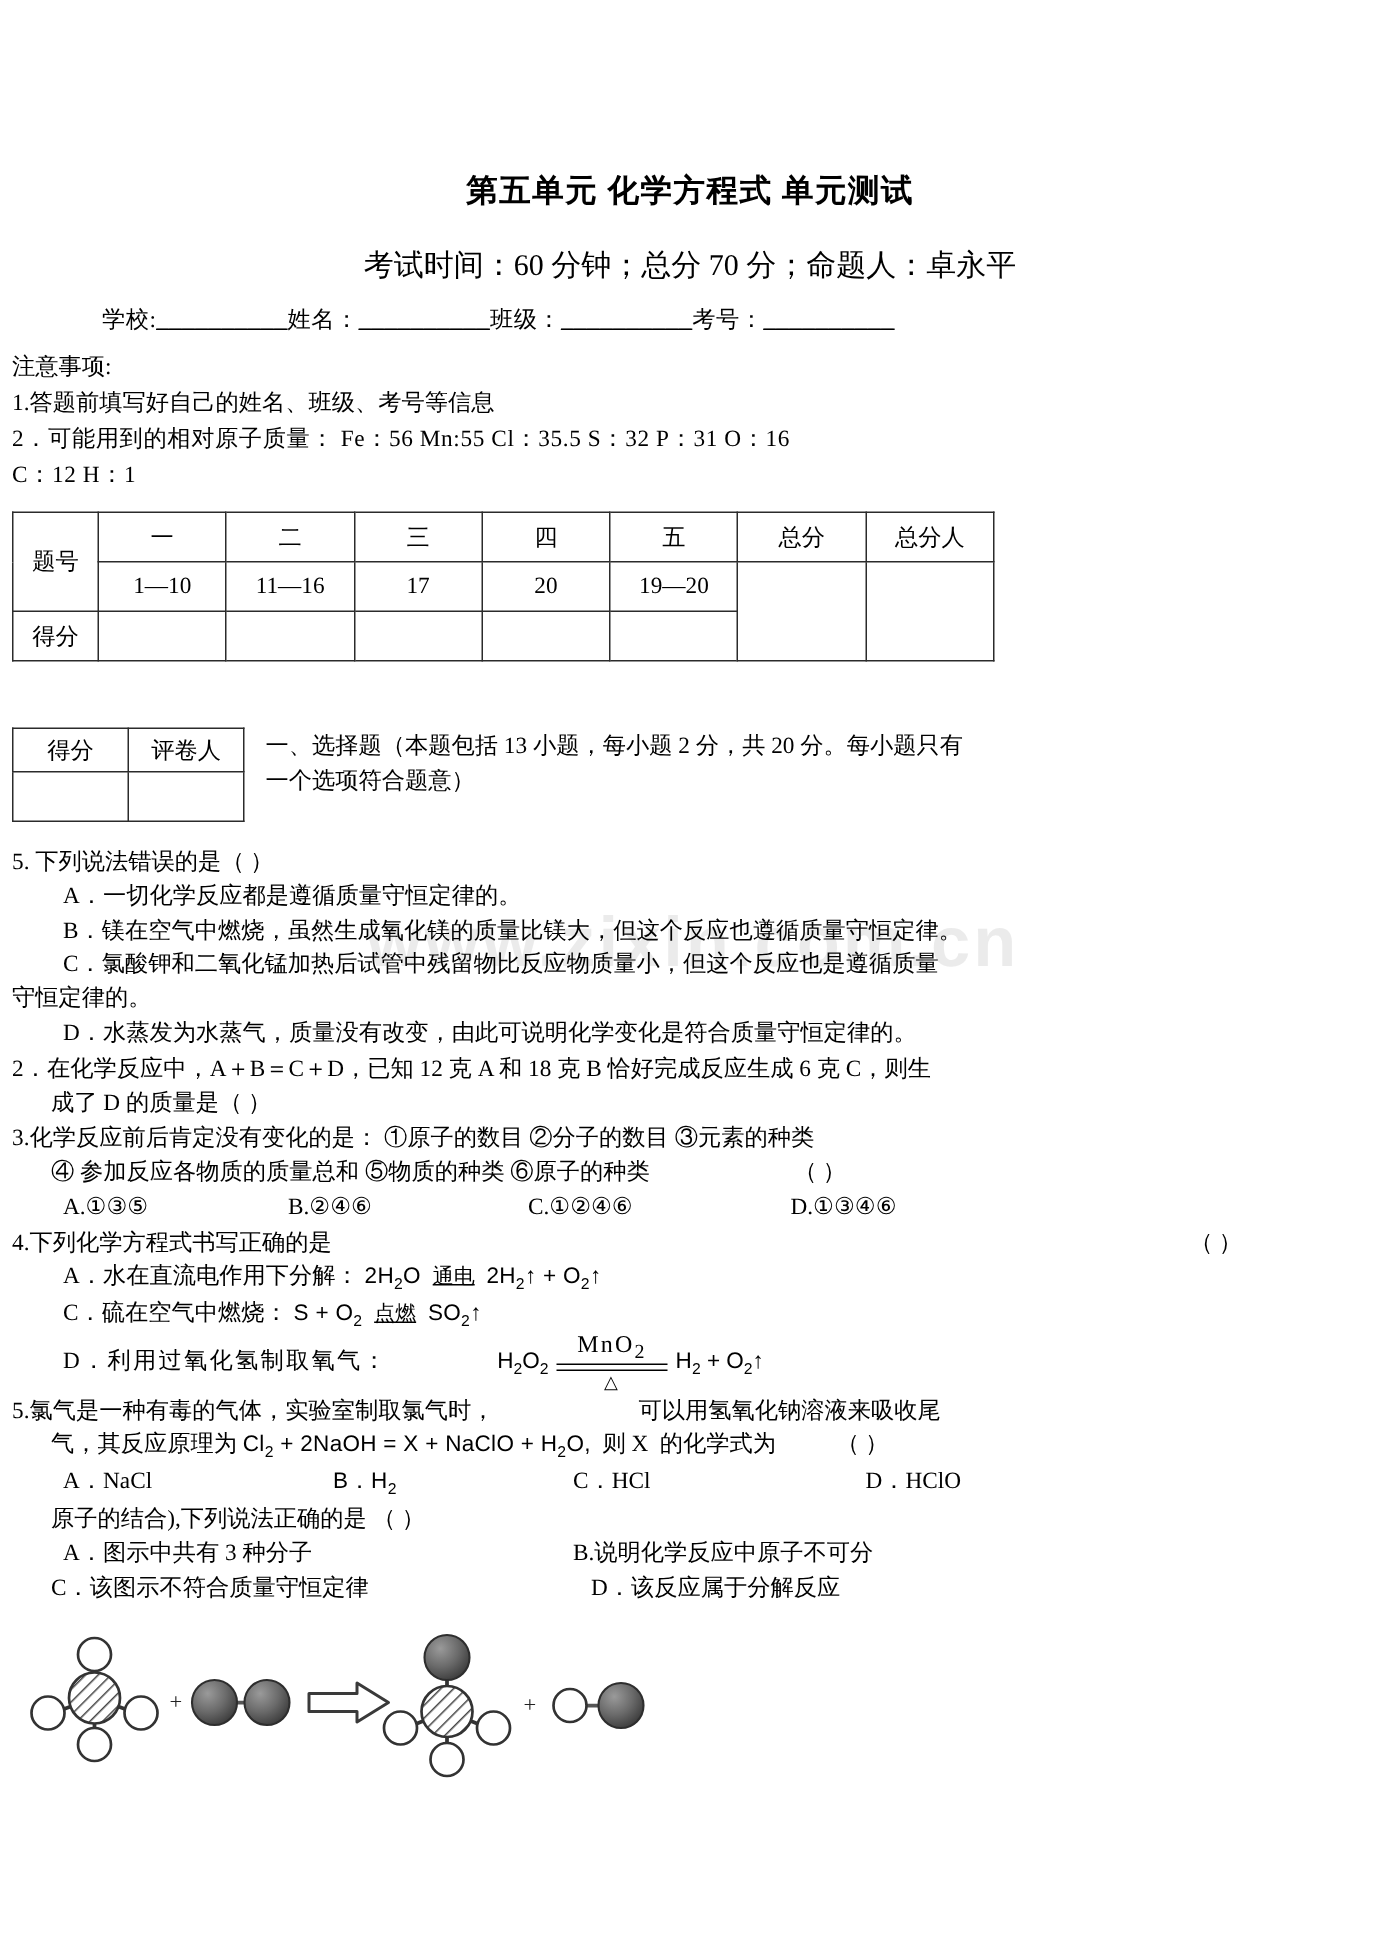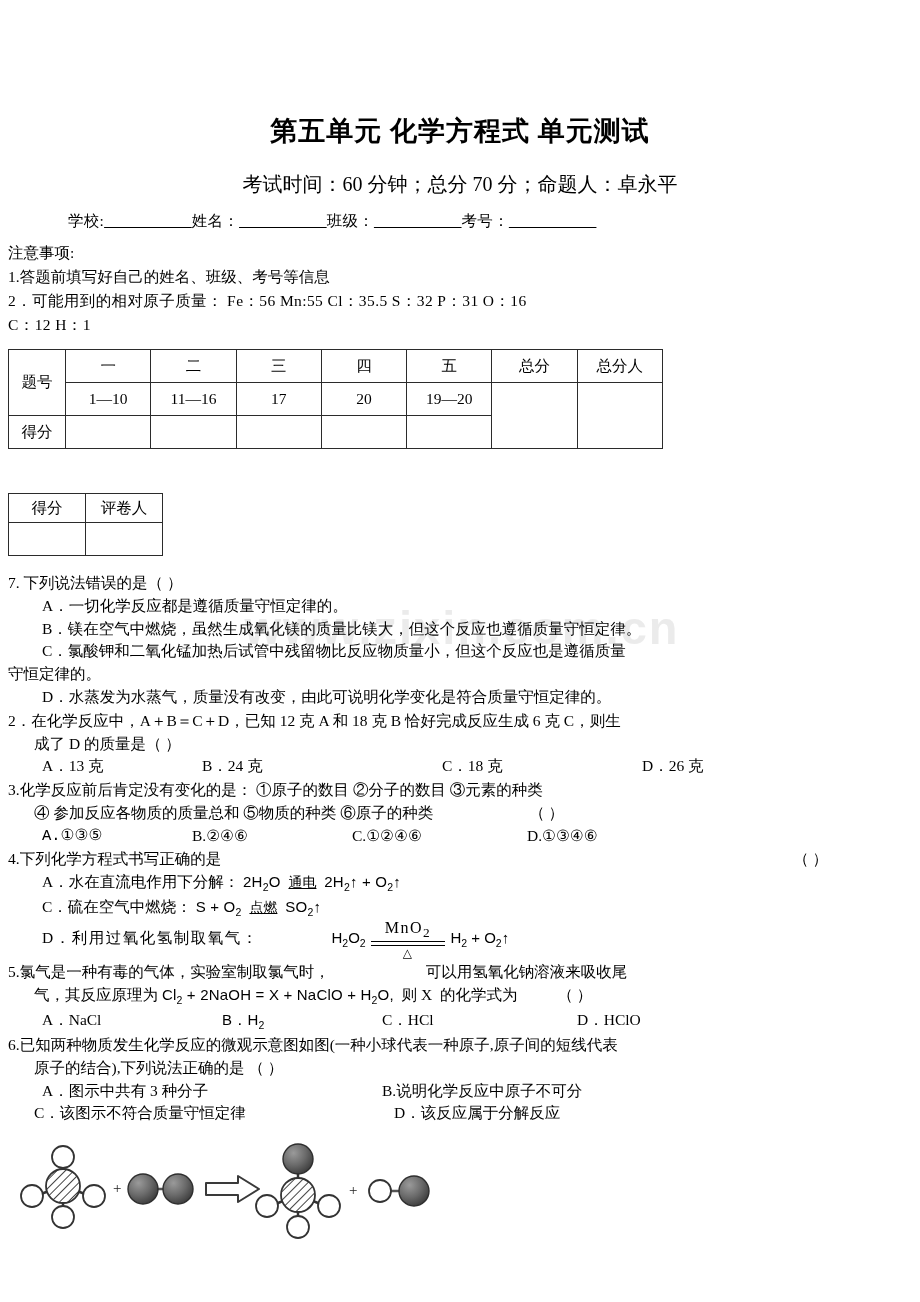--- a/index.html
+++ b/index.html
@@ -40,21 +40,21 @@
     pointer-events: none;
     z-index: 0;
     white-space: nowrap;
   }
 
   .content { position: relative; z-index: 2; }
 
   
   .doc-title {
     text-align: center;
-    font-size: 27px;
+    font-size: 21px;
     font-weight: bold;
     margin: 0;
     padding-top: 113px;
     letter-spacing: 1px;
     font-family: "Liberation Serif", "DejaVu Serif", serif;
   }
   .exam-meta {
     text-align: center;
     font-size: 20px;
     margin-top: 22px;
@@ -249,51 +249,49 @@
             <tr>
           <td>得分</td>
           <td>评卷人</td>
         </tr>
         <tr>
           <td class="empty"></td>
           <td class="empty"></td>
         </tr>
       </tbody>
         </table>
+      <div class="sect-title">
+        <div>一、选择题（本题包括 13 小题，每小题 2 分，共 20 分。每小题只有</div>
+        <div>一个选项符合题意）</div>
+      </div>
     </div>
 
     <div class="qlist">
 
       <div class="q">
-        <div class="qtext">7. 下列说法错误的是（          ）</div>
+        <div class="qtext">5. 下列说法错误的是（          ）</div>
         <div class="opt">A．一切化学反应都是遵循质量守恒定律的。</div>
         <div class="opt">B．镁在空气中燃烧，虽然生成氧化镁的质量比镁大，但这个反应也遵循质量守恒定律。</div>
         <div class="opt">C．氯酸钾和二氧化锰加热后试管中残留物比反应物质量小，但这个反应也是遵循质量</div>
         <div class="cont">守恒定律的。</div>
         <div class="opt">D．水蒸发为水蒸气，质量没有改变，由此可说明化学变化是符合质量守恒定律的。</div>
       </div>
 
       <div class="q">
         <div class="qtext">2．在化学反应中，A＋B＝C＋D，已知 12 克 A 和 18 克 B 恰好完成反应生成 6 克 C，则生</div>
         <div class="indent1">成了 D 的质量是（           ）</div>
-        <div class="optrow">
-          <span style="padding-left:34px;width:160px;">A．13 克</span>
-          <span style="width:240px;">B．24 克</span>
-          <span style="width:200px;">C．18 克</span>
-          <span>D．26 克</span>
-        </div>
       </div>
 
       <div class="q">
         <div class="qtext">3.化学反应前后肯定没有变化的是：  ①原子的数目  ②分子的数目 ③元素的种类</div>
         <div class="indent1">
           <span>④ 参加反应各物质的质量总和  ⑤物质的种类  ⑥原子的种类</span><span class="gap"></span><span>（      ）</span>
         </div>
         <div class="optrow">
-          <span style="padding-left:34px;width:150px;font-family:Liberation Mono, monospace;">A.①③⑤</span>
+          <span style="padding-left:34px;width:150px;">A.①③⑤</span>
           <span style="width:160px;">B.②④⑥</span>
           <span style="width:175px;">C.①②④⑥</span>
           <span>D.①③④⑥</span>
         </div>
       </div>
 
       <div class="q">
         <div class="qtext">
           <span>4.下列化学方程式书写正确的是</span>
           <span style="float:right;padding-right:92px;">（    ）</span>
@@ -336,21 +334,20 @@
         </div>
         <div class="optrow">
           <span style="padding-left:34px;width:180px;">A．NaCl</span>
           <span style="width:160px;" class="chem">B．H<sub>2</sub></span>
           <span style="width:195px;">C．HCl</span>
           <span>D．HClO</span>
         </div>
       </div>
 
       <div class="q">
-        <div class="qtext">6.已知两种物质发生化学反应的微观示意图如图(一种小球代表一种原子,原子间的短线代表</div>
         <div class="indent1">原子的结合),下列说法正确的是 （          ）</div>
         <div class="optrow">
           <span style="padding-left:34px;width:340px;">A．图示中共有 3 种分子</span>
           <span>B.说明化学反应中原子不可分</span>
         </div>
         <div class="optrow">
           <span style="padding-left:26px;width:340px;">C．该图示不符合质量守恒定律</span>
           <span style="padding-left:20px;">D．该反应属于分解反应</span>
         </div>
       </div>

